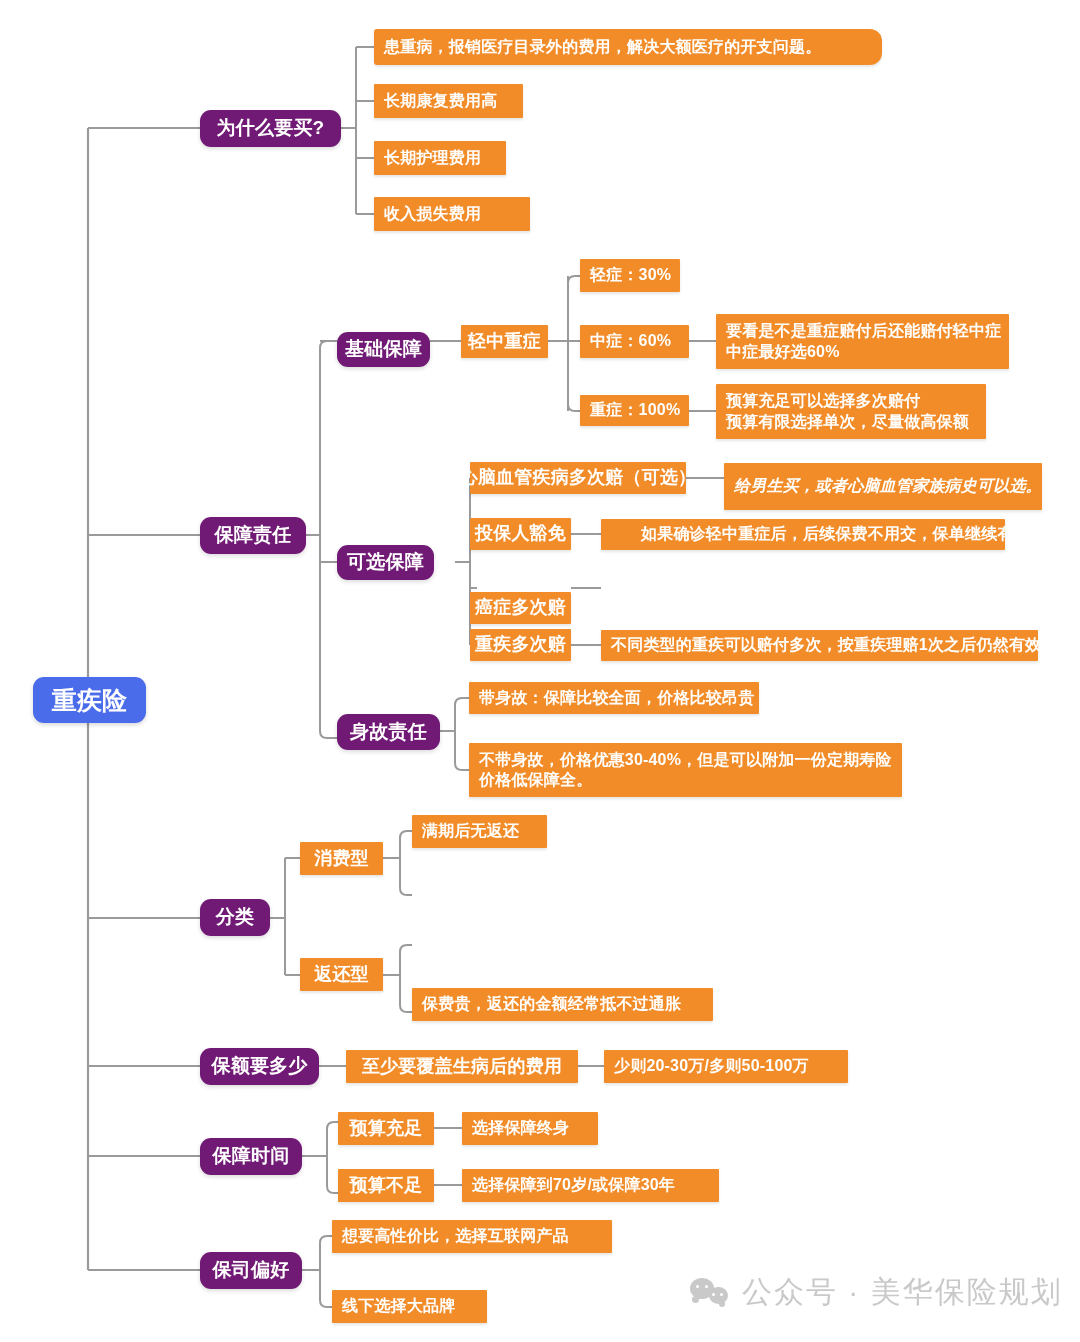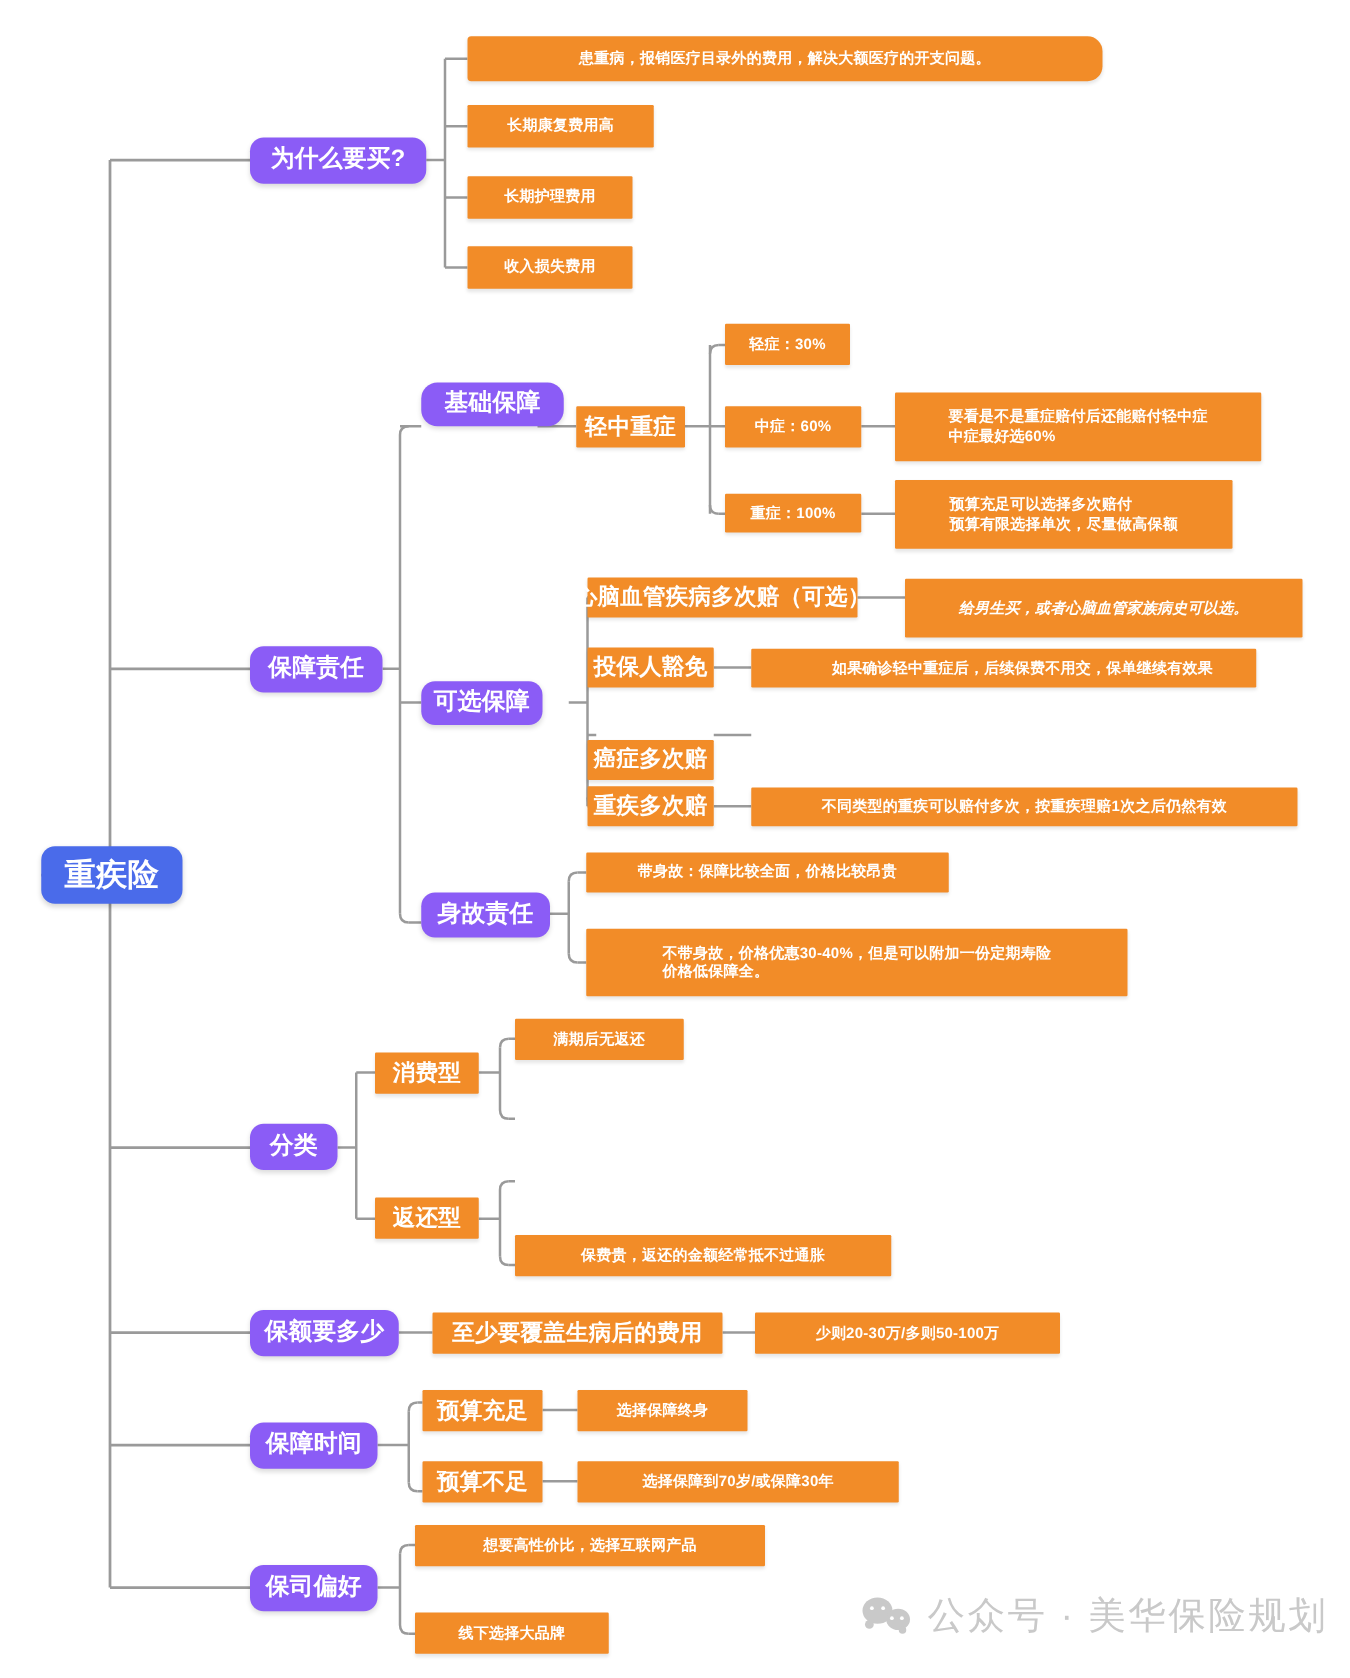--- a/index.html
+++ b/index.html
@@ -40,44 +40,44 @@
   .n-root {
     background: #4a6bea;
     border-radius: 11px;
     font-size: 25px;
     padding: 0 17px;
     box-shadow: 0 2px 4px rgba(0,0,0,0.16);
     justify-content: center;
   }
   
   .n-l2 {
-    background: #8b5cf6;
+    background: #701a75;
     border-radius: 11px;
     font-size: 19px;
     padding: 0 14px;
     box-shadow: 0 2px 4px rgba(0,0,0,0.14);
     justify-content: center;
   }
   
   .n-l3 {
     background: #f28c28;
     border-radius: 1px;
     font-size: 18px;
     padding: 0 10px;
     box-shadow: 0 2px 3px rgba(0,0,0,0.10);
     justify-content: center;
   }
   
   .n-l4 {
     background: #f28c28;
     border-radius: 1px;
-    font-size: 12px;
+    font-size: 16px;
     padding: 0 10px;
     box-shadow: 0 2px 3px rgba(0,0,0,0.10);
-    justify-content: center;
+    justify-content: flex-start;
   }
   .n-l4.multi { align-items: center; }
   
   .n-pill-r {
     border-radius: 3px 12px 12px 3px;
   }
   .watermark {
     position: absolute;
     display: flex;
     align-items: center;
@@ -228,29 +228,29 @@
 
   <div class="node n-l4 n-pill-r" style="left:374px; top:29px; width:508px; height:36px;">
     <span>患重病，报销医疗目录外的费用，解决大额医疗的开支问题。</span>
   </div>
   <div class="node n-l4" style="left:374px; top:84px; width:149px; height:34px;">
     <span>长期康复费用高</span>
   </div>
   <div class="node n-l4" style="left:374px; top:141px; width:132px; height:34px;">
     <span>长期护理费用</span>
   </div>
-  <div class="node n-l4" style="left:374px; top:197px; width:132px; height:34px;">
+  <div class="node n-l4" style="left:374px; top:197px; width:156px; height:34px;">
     <span>收入损失费用</span>
   </div>
 
   <div class="node n-l2" style="left:200px; top:517px; width:106px; height:37px;">
     <span>保障责任</span>
   </div>
 
-  <div class="node n-l2" style="left:337px; top:306px; width:114px; height:35px;border-radius:13px;">
+  <div class="node n-l2" style="left:337px; top:332px; width:93px; height:35px;">
     <span>基础保障</span>
   </div>
   <div class="node n-l3" style="left:461px; top:325px; width:87px; height:33px;">
     <span>轻中重症</span>
   </div>
   <div class="node n-l4" style="left:580px; top:259px; width:100px; height:33px;">
     <span>轻症：30%</span>
   </div>
   <div class="node n-l4" style="left:580px; top:325px; width:109px; height:33px;">
     <span>中症：60%</span>

